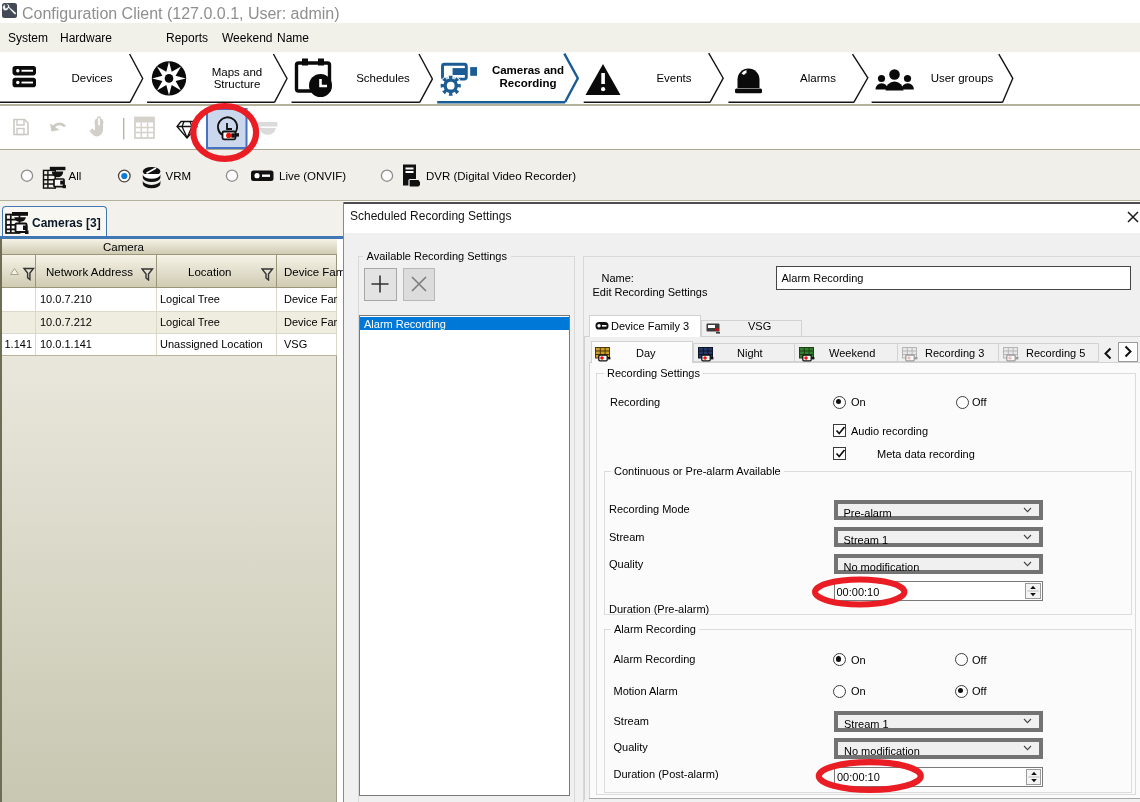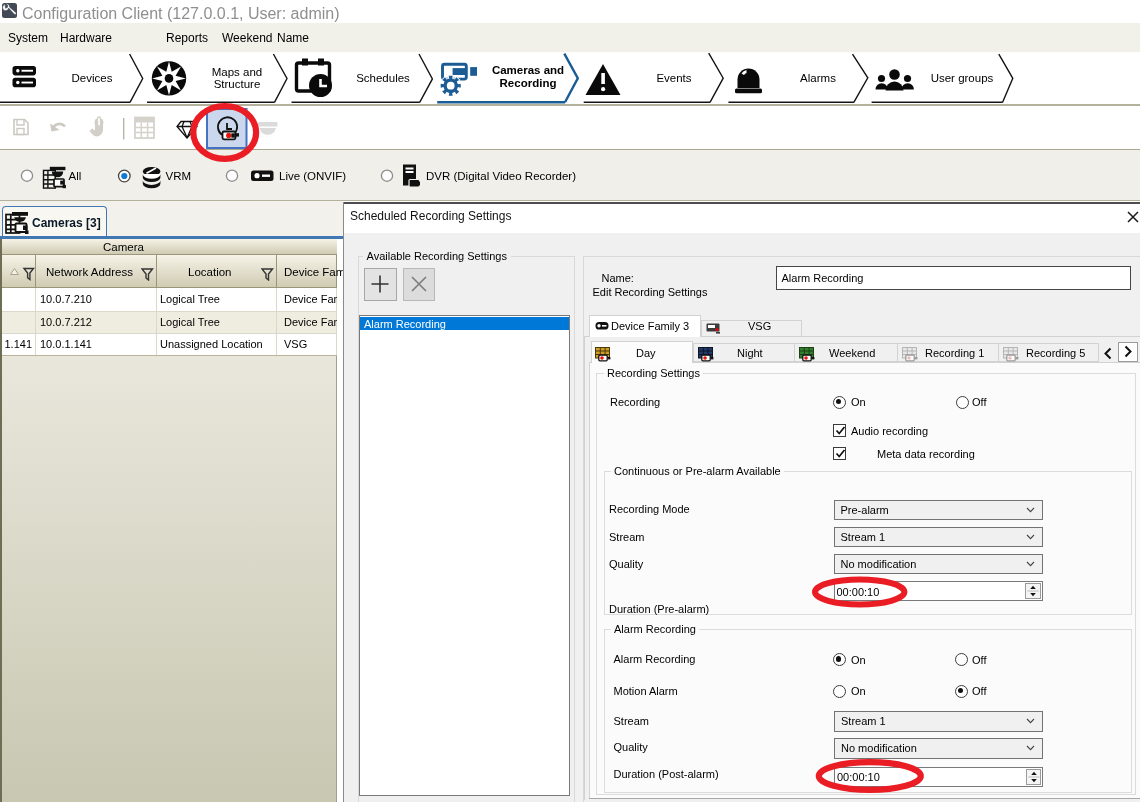--- a/index.html
+++ b/index.html
@@ -1,20 +1,20 @@
 <!DOCTYPE html>
 <html><head>
 <meta charset="utf-8">
 <style>
 html,body{margin:0;padding:0;}
 body{width:1140px;height:802px;overflow:hidden;position:relative;font-family:"Liberation Sans",sans-serif;background:#fff;}
 .abs{position:absolute;}
 .t11{font-size:11px;color:#000;}
 .t12{font-size:12px;color:#000;}
-.dd{background:#f0f0f0;border:1px solid #737373;box-sizing:border-box;font-size:11px;color:#000;line-height:18.5px;padding-left:6px;}
+.dd{background:#f0f0f0;border:4px solid #737373;box-sizing:border-box;font-size:11px;color:#000;line-height:18.5px;padding-left:6px;}
 .ddc{position:absolute;right:7px;top:50%;margin-top:-3px;width:9px;height:6px;}
 .radio{width:13px;height:13px;border-radius:50%;border:1.4px solid #3c3c3c;background:#fff;box-sizing:border-box;position:absolute;}
 .radio.on::after{content:"";position:absolute;left:2.2px;top:2.2px;width:5.8px;height:5.8px;border-radius:50%;background:#111;}
 .cb{width:13px;height:13px;border:1px solid #3b3b3b;background:#fff;box-sizing:border-box;position:absolute;}
 .lbl{position:absolute;font-size:11px;color:#000;white-space:nowrap;}
 .t11{white-space:nowrap;}
 </style>
 </head>
 <body>
 
@@ -371,21 +371,21 @@
       <rect x="13" y="10" width="2.4" height="2.4" fill="#111"></rect>
     </svg>
 <div class="abs" style="left:486px;top:145px;font-size:11px;color:#000;">Weekend</div>
 <svg class="abs" style="left:559px;top:145px;" width="17" height="15" viewBox="0 0 17 15">
       <rect x="0.5" y="0.5" width="14" height="10.5" fill="#e8e8e8" stroke="#b5b5b5" stroke-width="1"></rect>
       <path d="M0.5 4 h14 M0.5 7.5 h14 M5.3 0.5 v10.5 M10.1 0.5 v10.5" stroke="#b5b5b5" stroke-width="1" fill="none"></path>
       <rect x="3.8" y="8.2" width="8.4" height="5.6" rx="1" fill="#fff" stroke="#9a9a9a" stroke-width="1.3"></rect>
       <circle cx="7" cy="11" r="1.8" fill="#eabdbd"></circle>
       <rect x="13" y="10" width="2.4" height="2.4" fill="#9a9a9a"></rect>
     </svg>
-<div class="abs" style="left:582px;top:145px;font-size:11px;color:#000;">Recording 1</div>
+<div class="abs" style="left:582px;top:145px;font-size:11px;color:#000;">Recording 3</div>
 <svg class="abs" style="left:659.5px;top:145px;" width="17" height="15" viewBox="0 0 17 15">
       <rect x="0.5" y="0.5" width="14" height="10.5" fill="#e8e8e8" stroke="#b5b5b5" stroke-width="1"></rect>
       <path d="M0.5 4 h14 M0.5 7.5 h14 M5.3 0.5 v10.5 M10.1 0.5 v10.5" stroke="#b5b5b5" stroke-width="1" fill="none"></path>
       <rect x="3.8" y="8.2" width="8.4" height="5.6" rx="1" fill="#fff" stroke="#9a9a9a" stroke-width="1.3"></rect>
       <circle cx="7" cy="11" r="1.8" fill="#eabdbd"></circle>
       <rect x="13" y="10" width="2.4" height="2.4" fill="#9a9a9a"></rect>
     </svg>
 <div class="abs" style="left:683px;top:145px;font-size:11px;color:#000;">Recording 5</div>
 <svg class="abs" style="left:757.5px;top:143px;" width="15" height="17" viewBox="0 0 15 17">
       <path d="M9.5 3.5 L4.5 8.5 L9.5 13.5" fill="none" stroke="#111" stroke-width="2"></path>

